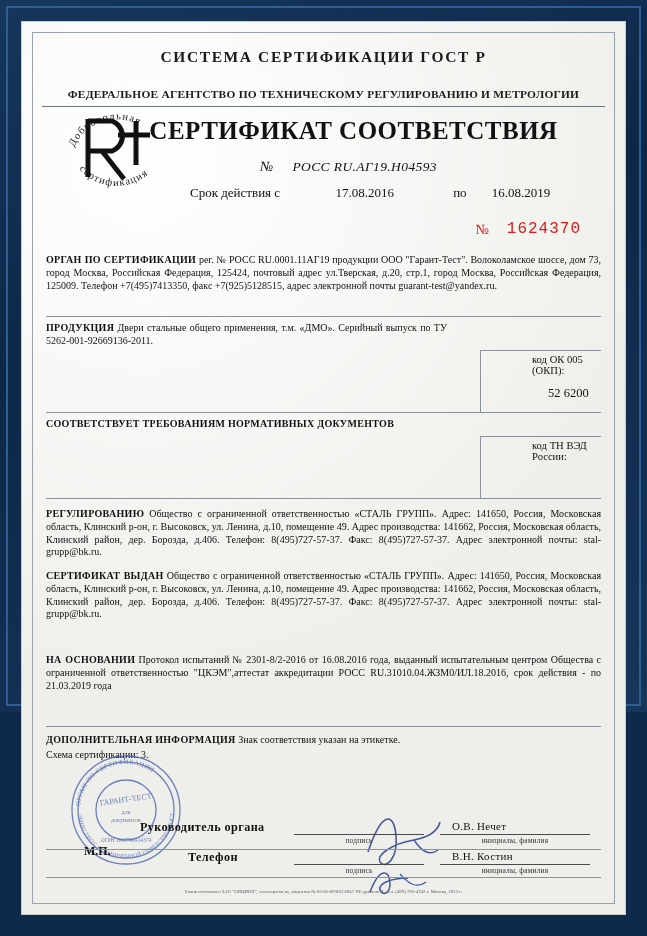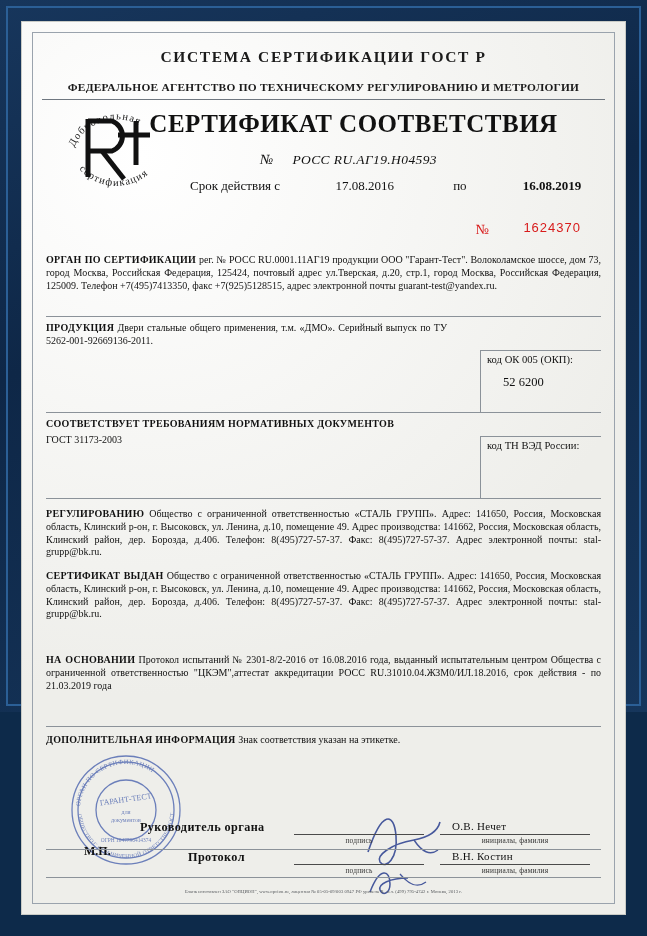--- a/index.html
+++ b/index.html
@@ -70,21 +70,21 @@
     letter-spacing: 1.6px;
     color: #1b1b1b;
     margin-top: 10px;
   }
   .hdr-line2 {
     text-align: center;
     font-size: 11.4px;
     font-weight: bold;
     letter-spacing: 0.25px;
     color: #1b1b1b;
-    margin-top: 15px;
+    margin-top: 22px;
   }
   .rule {
     height: 1px;
     background: #6f7780;
     margin: 6px 2px 0 2px;
   }
 
   .title {
     text-align: center;
     font-size: 25px;
@@ -128,30 +128,30 @@
   .num-row .val { margin-left: 16px; letter-spacing: 0.4px; }
 
   .valid-row {
     margin-top: 10px;
     font-size: 13px;
     padding-left: 150px;
     white-space: nowrap;
   }
   .valid-row .d1 { margin-left: 52px; }
   .valid-row .sep { margin-left: 56px; }
-  .valid-row .d2 { margin-left: 53px; font-weight: bold; }
+  .valid-row .d2 { margin-left: 22px; }
 
   .red-number {
     position: absolute;
     right: 26px;
     top: 182px;
     color: #d81b1b;
-    font-size: 13px;
+    font-size: 16px;
     letter-spacing: 1px;
-    font-family: Liberation Sans, sans-serif;
+    font-family: Liberation Mono, monospace;
   }
   .red-hash {
     position: absolute;
     right: 118px;
     top: 184px;
     color: #d81b1b;
     font-size: 14px;
   }
 
   
@@ -174,20 +174,21 @@
     right: 6px;
     height: 1px;
     background: #8b9299;
   }
 
   .box {
     position: absolute;
     border-left: 1px solid #8b9299;
     border-top: 1px solid #8b9299;
     box-sizing: border-box;
+    padding-left: 45px;
   }
   .box-lbl {
     font-size: 10.6px;
     padding: 3px 4px 0 6px;
   }
   .box-val {
     font-size: 12.5px;
     padding: 10px 4px 0 22px;
   }
 
@@ -341,21 +342,20 @@
 
       <div class="box" style="left:440px; top:312px; right:6px; height:62px;">
         <div class="box-lbl">код ОК 005 (ОКП):</div>
         <div class="box-val">52 6200</div>
       </div>
 
       <div class="hline" style="top:374px;"></div>
 
       <div class="sect" style="top:380px; right:160px;">
         <div class="cap">СООТВЕТСТВУЕТ ТРЕБОВАНИЯМ НОРМАТИВНЫХ ДОКУМЕНТОВ</div>
-        <div style="margin-top:3px;">ГОСТ 31173-2003</div>
       </div>
 
       <div class="box" style="left:440px; top:398px; right:6px; height:62px;">
         <div class="box-lbl">код ТН ВЭД России:</div>
         <div class="box-val"></div>
       </div>
 
       <div class="hline" style="top:460px;"></div>
 
       <div class="sect" style="top:470px;">
@@ -371,20 +371,21 @@
       <div class="sect" style="top:576px;margin-top:40px;">
         <span class="cap">НА ОСНОВАНИИ</span>
         <span>Протокол испытаний № 2301-8/2-2016 от 16.08.2016 года, выданный испытательным центром Общества с ограниченной ответственностью "ЦКЭМ",аттестат аккредитации РОСС RU.31010.04.ЖЗМ0/ИЛ.18.2016, срок действия - по 21.03.2019 года</span>
       </div>
 
       <div class="hline" style="top:688px;"></div>
 
       <div class="sect" style="top:696px;">
         <span class="cap">ДОПОЛНИТЕЛЬНАЯ ИНФОРМАЦИЯ</span>
         <span>Знак соответствия указан на этикетке.</span>
+        <div style="margin-top:2px;">Схема сертификации: 3.</div>
       </div>
 
       <svg class="stamp" viewBox="0 0 124 120">
         <g fill="none" stroke="#3a55a8" stroke-width="1.3">
           <circle cx="62" cy="60" r="54"></circle>
           <circle cx="62" cy="60" r="48"></circle>
           <circle cx="62" cy="60" r="30"></circle>
         </g>
         <defs>
           <path id="stTop" d="M 16,62 A 46,46 0 0 1 108,58" fill="none"></path>
@@ -411,21 +412,21 @@
         <path d="M40,74 C50,86 58,88 66,82" fill="none" stroke="#2a3f8f" stroke-width="1.3"></path>
       </svg>
 
       <div class="sig-label" style="left:100px; top:782px;text-align:right;">Руководитель органа</div>
       <div class="sig-line" style="left:254px; top:796px; width:130px;"></div>
       <div class="sig-sub" style="left:254px; top:798px; width:130px;">подпись</div>
       <div class="sig-name" style="left:412px; top:782px;">О.В. Нечет</div>
       <div class="sig-line" style="left:400px; top:796px; width:150px;"></div>
       <div class="sig-sub" style="left:400px; top:798px; width:150px;">инициалы, фамилия</div>
 
-      <div class="sig-label" style="left:148px; top:812px;">Протокол</div>
+      <div class="sig-label" style="left:148px; top:812px;">Телефон</div>
       <div class="sig-line" style="left:254px; top:826px; width:130px;"></div>
       <div class="sig-sub" style="left:254px; top:828px; width:130px;">подпись</div>
       <div class="sig-name" style="left:412px; top:812px;">В.Н. Костин</div>
       <div class="sig-line" style="left:400px; top:826px; width:150px;"></div>
       <div class="sig-sub" style="left:400px; top:828px; width:150px;">инициалы, фамилия</div>
 
       <div class="footer-rule-top"></div>
       <div class="footer-rule-bot"></div>
       <div class="micro">Бланк изготовлен ЗАО "ОПЦИОН", www.opcion.ru, лицензия № 05-05-09/003 0947 РФ уровень В, тел. (499) 795-4742  г. Москва, 2013 г.</div>
 

